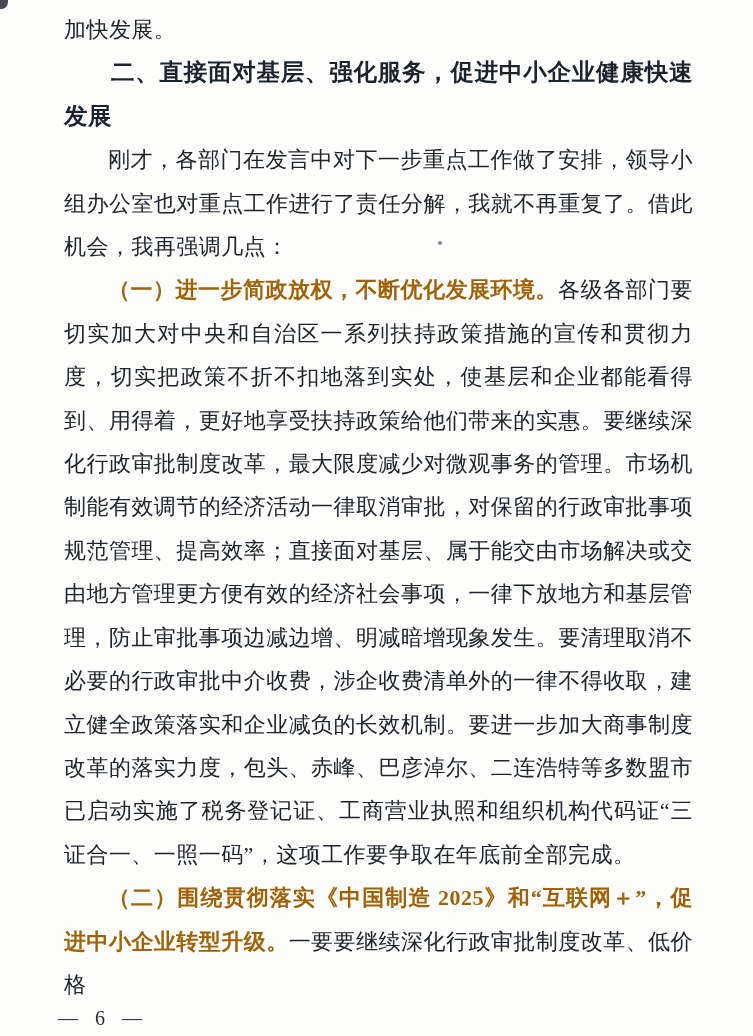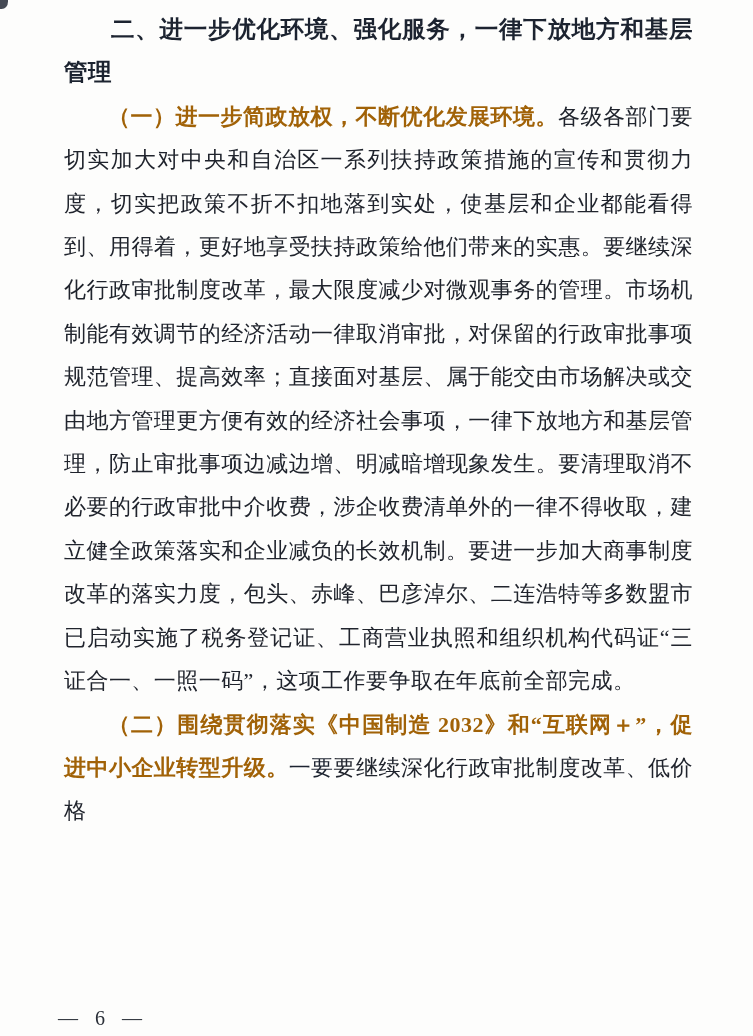--- a/index.html
+++ b/index.html
@@ -87,24 +87,26 @@
 </style>
 </head>
 <body>
 
 <div class="page">
   <div class="scan-corner-artifact"></div>
   <div class="scan-speck"></div>
 
   <div class="content">
 
+    <p class="para no-indent">加快发展。</p>
 
-    <h2 class="section-heading">二、进一步优化环境、强化服务，一律下放地方和基层管理</h2>
+    <h2 class="section-heading">二、直接面对基层、强化服务，促进中小企业健康快速发展</h2>
 
+    <p class="para">刚才，各部门在发言中对下一步重点工作做了安排，领导小组办公室也对重点工作进行了责任分解，我就不再重复了。借此机会，我再强调几点：</p>
 
     <p class="para"><span class="lead-kai">（一）进一步简政放权，不断优化发展环境。</span><span>各级各部门要切实加大对中央和自治区一系列扶持政策措施的宣传和贯彻力度，切实把政策不折不扣地落到实处，使基层和企业都能看得到、用得着，更好地享受扶持政策给他们带来的实惠。要继续深化行政审批制度改革，最大限度减少对微观事务的管理。市场机制能有效调节的经济活动一律取消审批，对保留的行政审批事项规范管理、提高效率；直接面对基层、属于能交由市场解决或交由地方管理更方便有效的经济社会事项，一律下放地方和基层管理，防止审批事项边减边增、明减暗增现象发生。要清理取消不必要的行政审批中介收费，涉企收费清单外的一律不得收取，建立健全政策落实和企业减负的长效机制。要进一步加大商事制度改革的落实力度，包头、赤峰、巴彦淖尔、二连浩特等多数盟市已启动实施了税务登记证、工商营业执照和组织机构代码证“三证合一、一照一码”，这项工作要争取在年底前全部完成。</span></p>
 
-    <p class="para continues"><span class="lead-kai">（二）围绕贯彻落实《中国制造 2032》和“互联网＋”，促进中小企业转型升级。</span><span class="emph-bold">一要</span><span>要继续深化行政审批制度改革、低价格</span></p>
+    <p class="para continues"><span class="lead-kai">（二）围绕贯彻落实《中国制造 2025》和“互联网＋”，促进中小企业转型升级。</span><span class="emph-bold">一要</span><span>要继续深化行政审批制度改革、低价格</span></p>
 
   </div>
 
   <div class="page-number">— 6 —</div>
 </div>
 
 </body></html>

